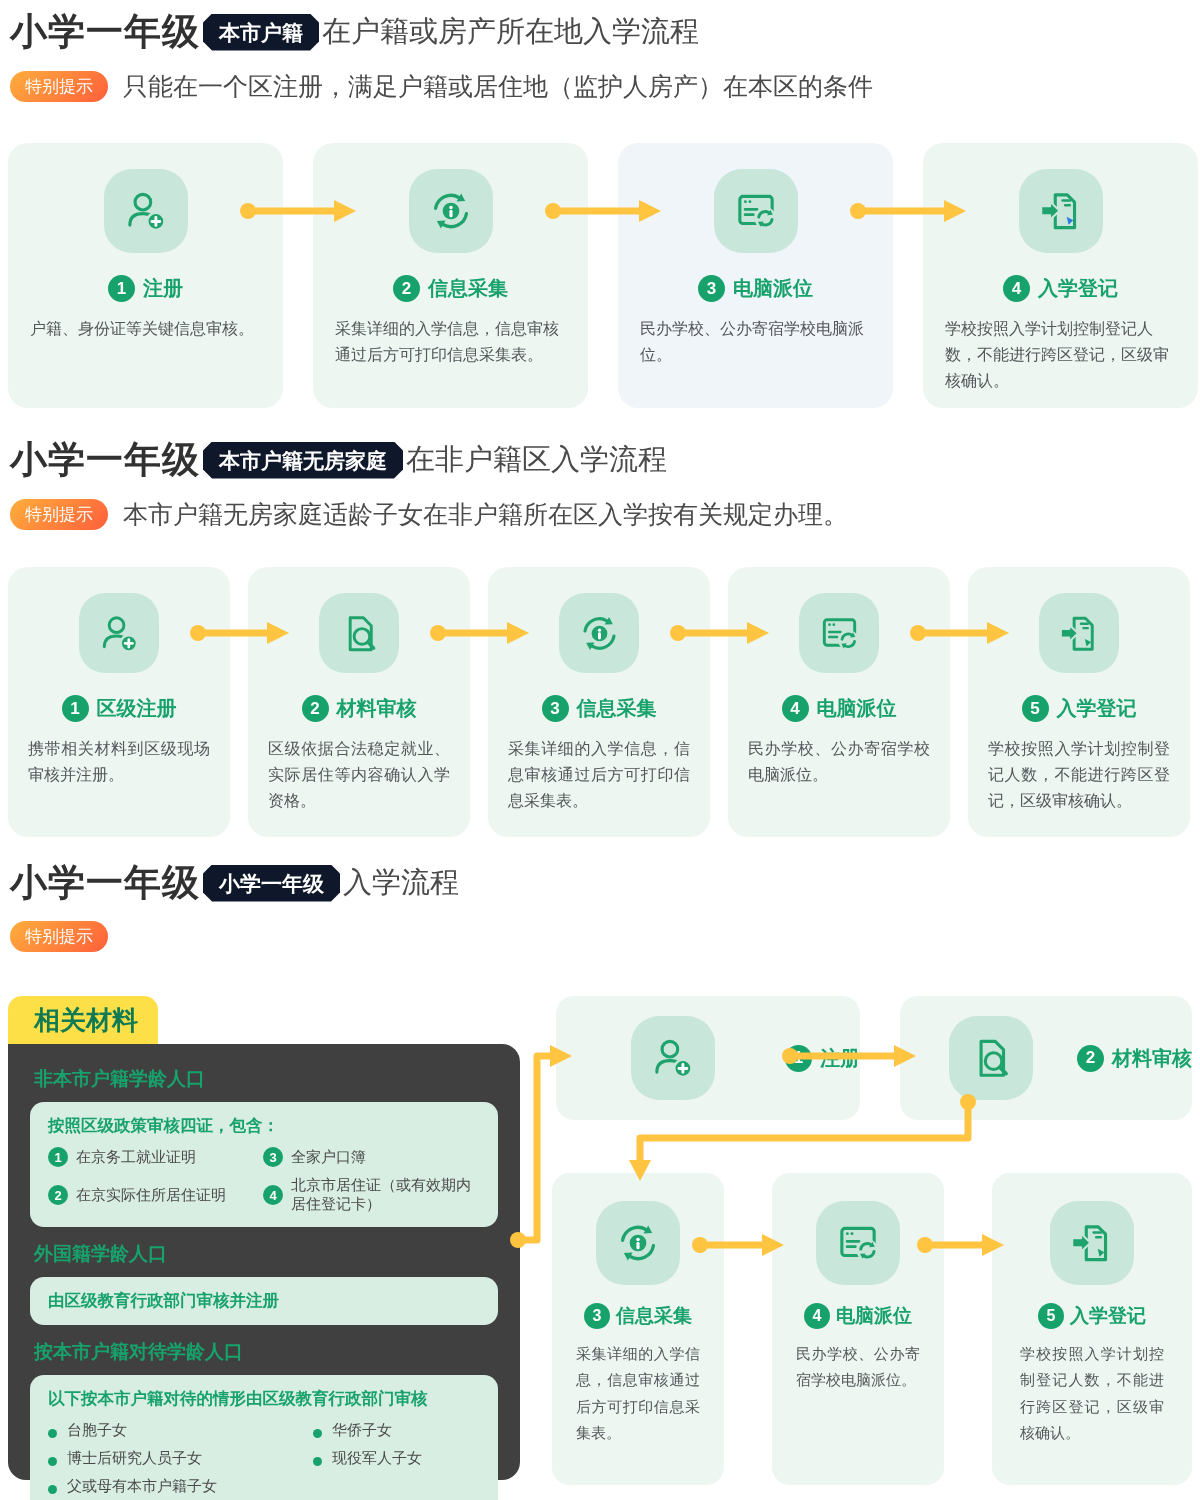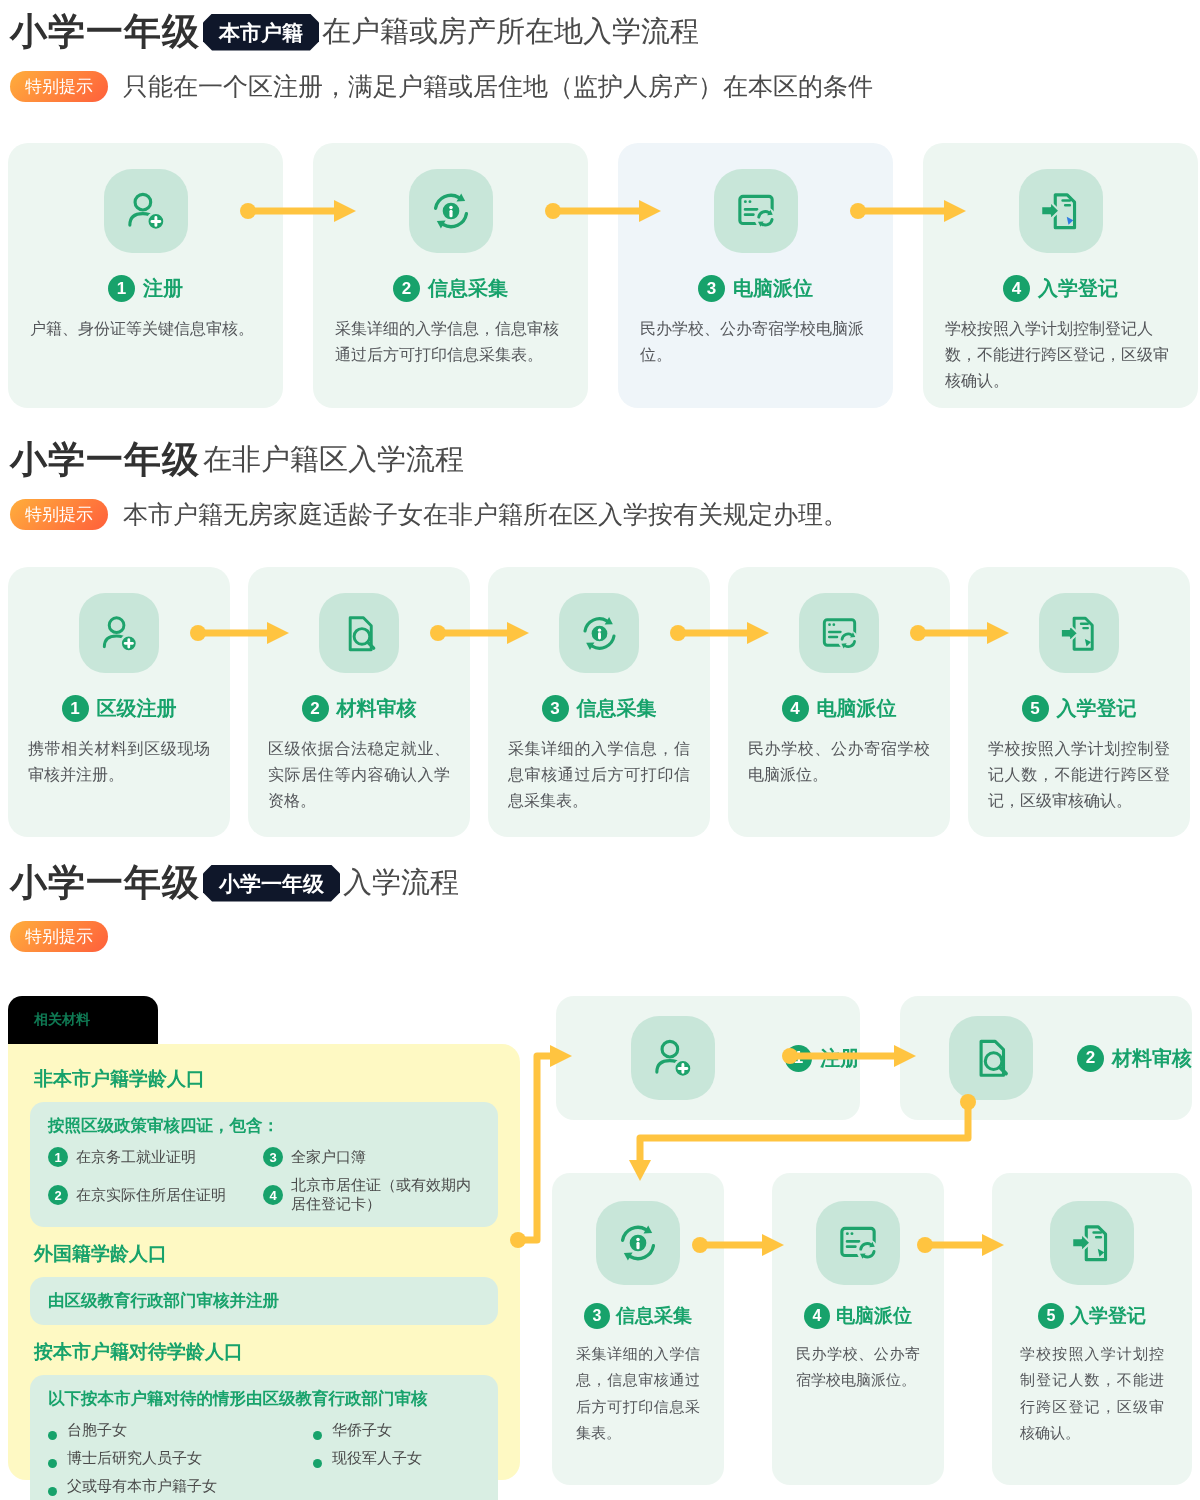--- a/index.html
+++ b/index.html
@@ -52,38 +52,38 @@
 
   
   .arrow-abs { position:absolute; z-index:3; }
   .row1 .arrow-abs { top:55px; }
   .row2 .arrow-abs { top:53px; }
 
   
   .s3-body { position:relative; height:505px; margin-top:36px; }
   .panel { position:absolute; left:8px; top:8px; width:512px; }
   .panel-tab {
-    width:150px; height:48px; background:#000000; border-radius:14px 14px 0 0;
-    display:flex; align-items:center; padding-left:26px; font-size:14px; font-weight:800; color:#0f7a54;
+    width:150px; height:48px; background:#fde047; border-radius:14px 14px 0 0;
+    display:flex; align-items:center; padding-left:26px; font-size:26px; font-weight:800; color:#0f7a54;
   }
   .panel-bd {
-    width:512px; height:436px; background:#fef9c3; border-radius:0 18px 18px 18px;
+    width:512px; height:436px; background:#404040; border-radius:0 18px 18px 18px;
     padding:18px 22px 16px;
   }
   .group-h { font-size:19px; font-weight:800; color:#17a26b; margin:4px 0 10px 4px; }
   .g-box { background:#d9eee3; border-radius:14px; padding:13px 18px; margin-bottom:14px; }
   .g-box-title { font-size:16.5px; font-weight:800; color:#17a26b; }
   .g-box .items-grid { margin-top:10px; display:grid; grid-template-columns:215px 1fr; row-gap:9px; }
   .mini-item { display:flex; align-items:center; gap:8px; font-size:15px; color:#4a4a4a; }
   .mini-num {
     width:20px; height:20px; border-radius:50%; background:#17a26b; color:#fff;
     font-size:13px; font-weight:700; display:flex; align-items:center; justify-content:center; flex:none;
   }
   .bul-grid { margin-top:11px; display:grid; grid-template-columns:265px 1fr; }
-  .bul { display:flex; align-items:flex-end; gap:10px; font-size:15px; color:#4a4a4a; margin-bottom:9px; }
+  .bul { display:flex; align-items:center; gap:10px; font-size:15px; color:#4a4a4a; margin-bottom:9px; }
   .dot { width:9px; height:9px; border-radius:50%; background:#17a26b; margin-top:5px; flex:none; }
 
   .s3-top-card {
     position:absolute; top:8px; height:124px; background:#edf6f1; border-radius:18px;
     display:flex; align-items:center; gap:20px; padding-left:24px; z-index:2;
   }
   .s3-top-card .step-head { margin-top:0; }
   #s3cardA { left:556px; width:304px; }
   #s3cardB { left:900px; width:292px; }
 
@@ -235,20 +235,21 @@
     <svg class="arrow-abs" style="left:848px" width="120" height="26">
         <use href="#i-arrow-120"></use>
       </svg>
   </div>
 </div>
 
 <div id="sec2">
   <div class="sec-header">
     <div class="title-row">
       <span class="title-main">小学一年级</span>
+      <span class="title-badge">本市户籍无房家庭</span>
       <span class="title-suffix">在非户籍区入学流程</span>
     </div>
     <div class="tip-row">
       <span class="tip-pill">特别提示</span>
       <span class="tip-text">本市户籍无房家庭适龄子女在非户籍所在区入学按有关规定办理。</span>
     </div>
   </div>
 
   <div class="flow-row row2">
     <div class="card">

